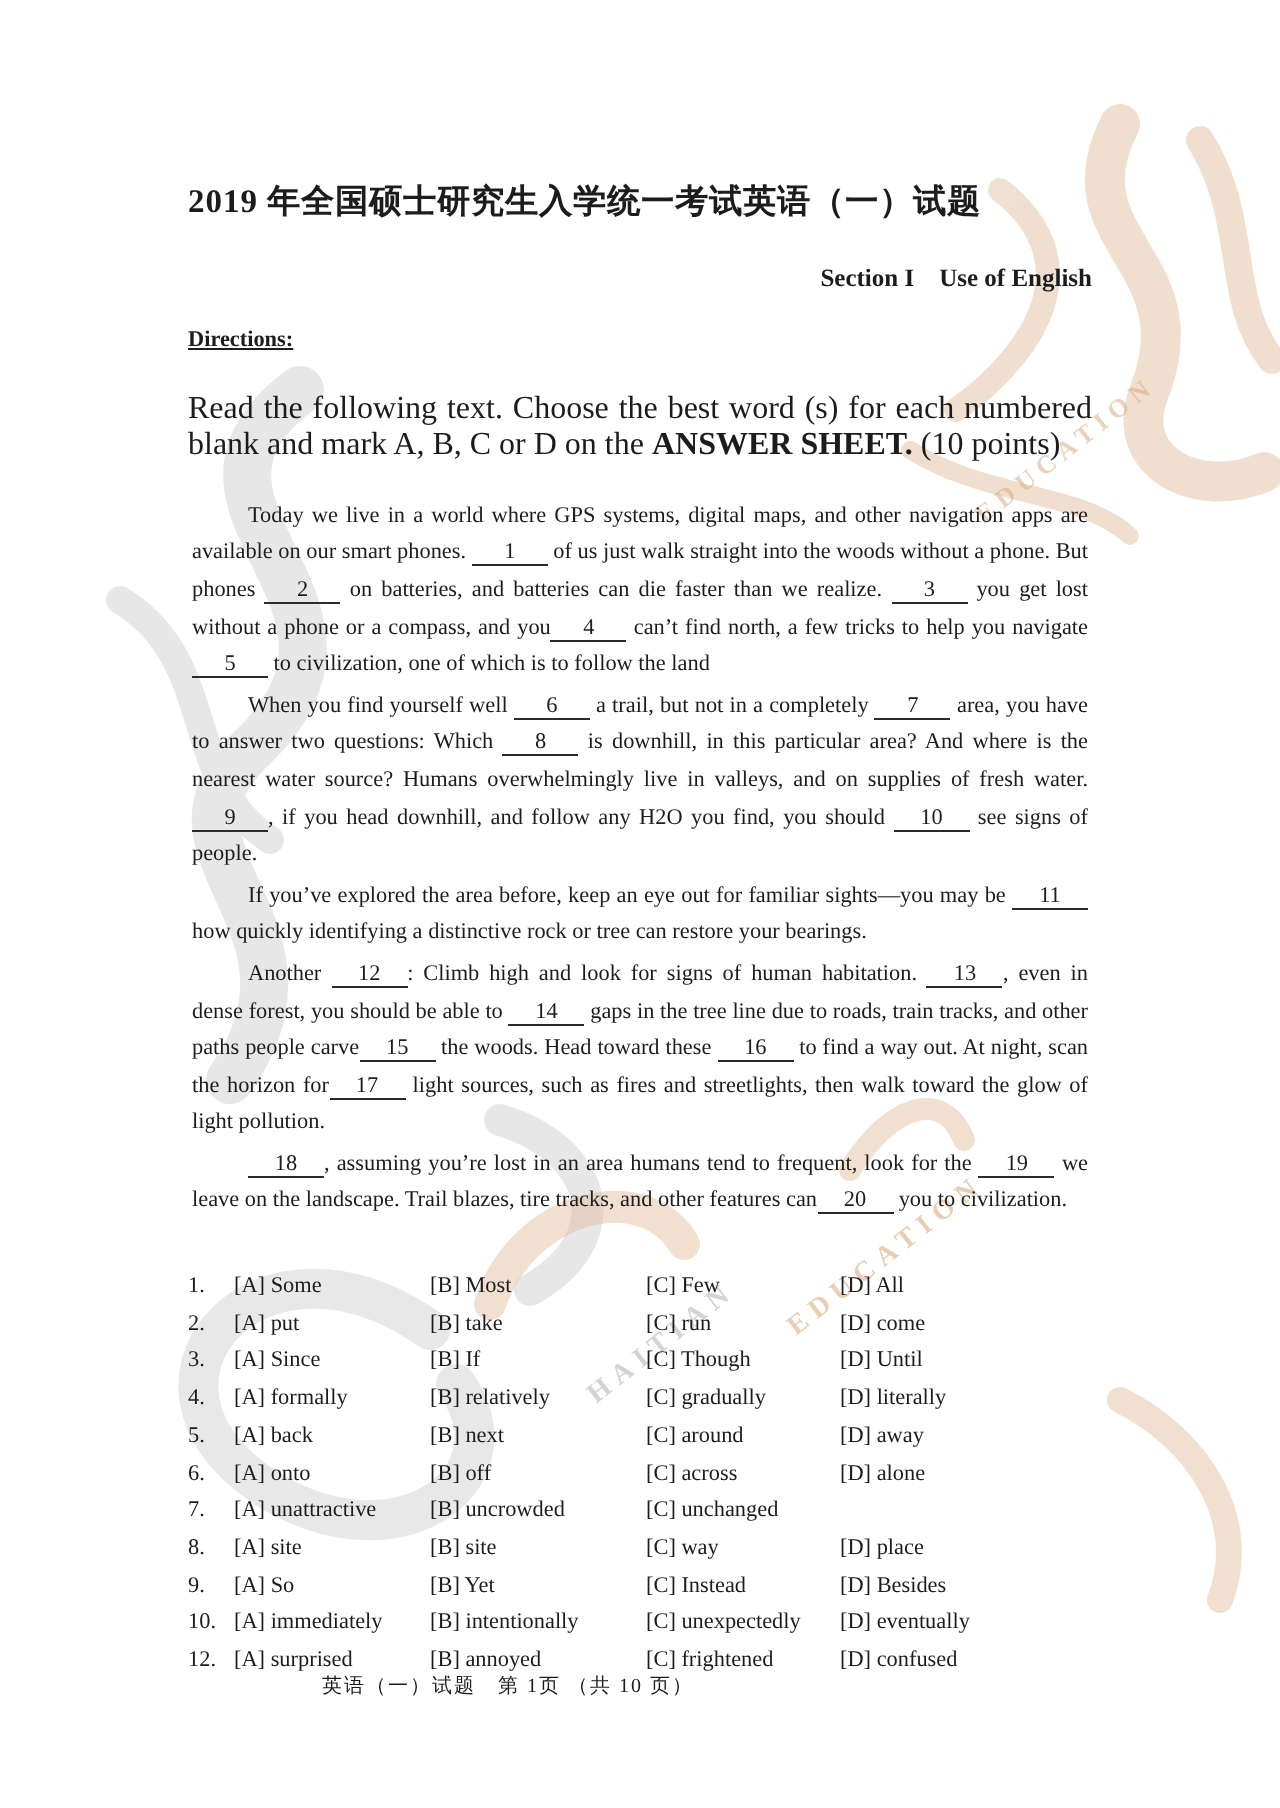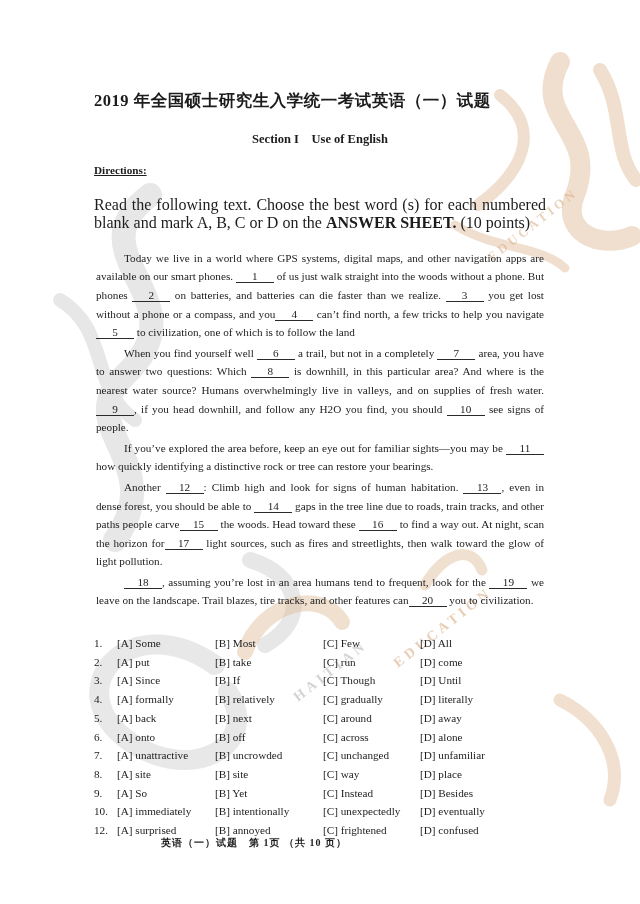--- a/index.html
+++ b/index.html
@@ -18,21 +18,21 @@
   .content{
     position:absolute;left:94px;top:0;width:452px;z-index:1;
   }
   .doc-title{
     margin:88px 0 0 0;
     font-size:16.5px;font-weight:bold;
     letter-spacing:0.5px;line-height:26px;
   }
   .section-heading{
     margin:16px 0 0 0;
-    font-size:12.5px;font-weight:bold;text-align:center;
+    font-size:12.5px;font-weight:bold;text-align:right;
     white-space:pre;line-height:18px;
   }
   .directions-label{
     margin:13px 0 0 0;
     font-size:11.2px;font-weight:bold;line-height:18.6px;text-decoration:underline;
   }
   .directions{
     font-size:16px;line-height:18.6px;text-align:justify;
   }
   .directions .b{font-weight:bold;}
@@ -50,21 +50,21 @@
   }
   .questions{margin-top:24px;}
   .qrow{
     display:grid;
     grid-template-columns:23px 98px 108px 97px auto;
     font-size:11.2px;line-height:18.7px;
   }
   .qnum{font-weight:normal;}
   .footer{
     position:absolute;left:0;top:836px;width:508px;
-    text-align:center;font-size:10px;font-weight:bold;
+    text-align:center;font-size:10px;font-weight:normal;
     letter-spacing:1px;z-index:1;
   }
   .wm-text{
     font-family:"Liberation Serif","DejaVu Serif",serif;
     font-weight:bold;
   }
 </style>
 </head>
 <body>
 
@@ -151,21 +151,20 @@
         <span class="qopt">[A] onto</span>
         <span class="qopt">[B] off</span>
         <span class="qopt">[C] across</span>
         <span class="qopt">[D] alone</span>
       </div>
       <div class="qrow">
         <span class="qnum">7.</span>
         <span class="qopt">[A] unattractive</span>
         <span class="qopt">[B] uncrowded</span>
         <span class="qopt">[C] unchanged</span>
-        <span class="qopt">[D] unfamiliar</span>
       </div>
       <div class="qrow">
         <span class="qnum">8.</span>
         <span class="qopt">[A] site</span>
         <span class="qopt">[B] site</span>
         <span class="qopt">[C] way</span>
         <span class="qopt">[D] place</span>
       </div>
       <div class="qrow">
         <span class="qnum">9.</span>

